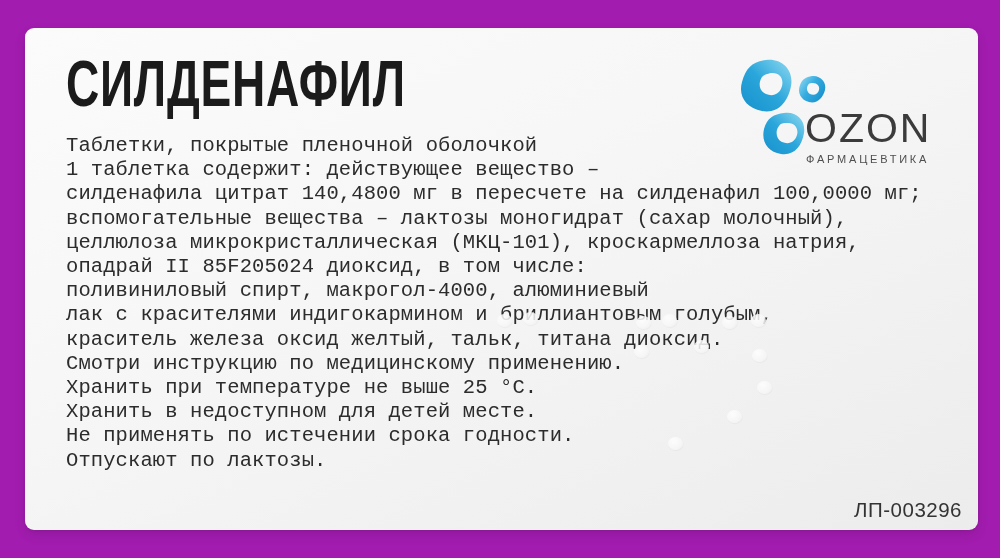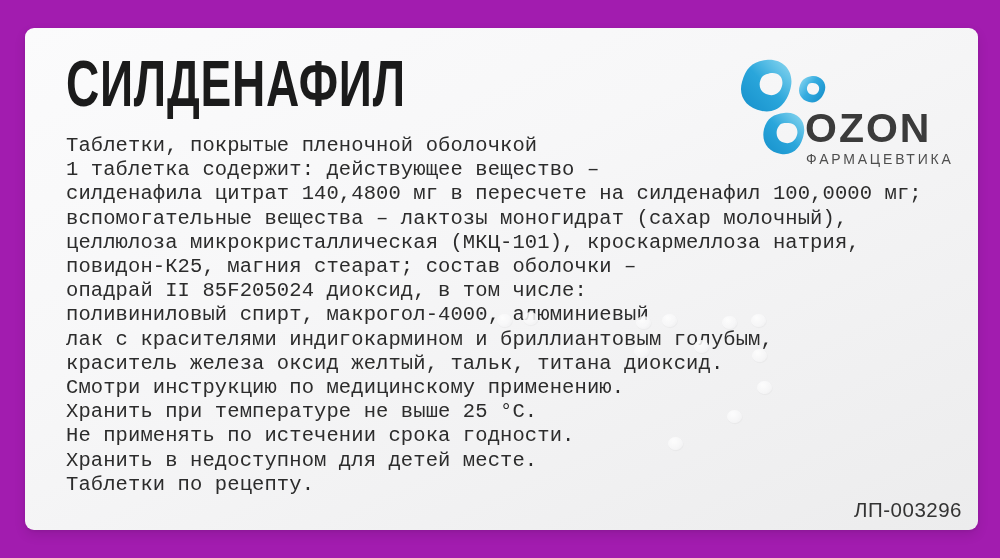--- a/index.html
+++ b/index.html
@@ -23,26 +23,26 @@
   .body-text { position:absolute; left:41px; top:106px; }
   .body-text .line {
     font-size:20.5px; line-height:24.2px; color:#2c2c2c;
     letter-spacing:0.1px; white-space:nowrap;font-family:Liberation Mono, monospace;
   }
 
   .logo { position:absolute; left:690px; top:22px; width:255px; height:130px; }
   .logo svg { position:absolute; left:23px; top:6px; }
   .logo .ozon-word {
     position:absolute; left:90px; top:58px;
-    font-size:41px; line-height:41px; font-weight:700; color:#3b3b3b;
+    font-size:41px; line-height:41px; font-weight:400; color:#3b3b3b;
     letter-spacing:2px;
   }
   .logo .ozon-sub {
     position:absolute; left:91px; top:102px;
-    font-size:14px; line-height:14px; color:#4e4e4e;
+    font-size:11px; line-height:14px; color:#4e4e4e;
     letter-spacing:2.8px; white-space:nowrap;
   }
 
   .reg-number {
     position:absolute; right:16px; bottom:8px;
     font-size:20.5px; color:#333333; letter-spacing:0.5px;margin-left:36px;
   }
 
   .braille { position:absolute; left:0; top:0; width:1000px; height:558px; pointer-events:none; }
   .braille i {
@@ -84,30 +84,29 @@
       <div class="ozon-word">OZON</div>
       <div class="ozon-sub">ФАРМАЦЕВТИКА</div>
     </div>
 
     <div class="body-text">
       <div class="line">Таблетки, покрытые пленочной оболочкой</div>
       <div class="line">1 таблетка содержит: действующее вещество –</div>
       <div class="line">силденафила цитрат 140,4800 мг в пересчете на силденафил 100,0000 мг;</div>
       <div class="line">вспомогательные вещества – лактозы моногидрат (сахар молочный),</div>
       <div class="line">целлюлоза микрокристаллическая (МКЦ-101), кроскармеллоза натрия,</div>
-      <div class="line">повидон-К25, магния стеарат; состав оболочки –</div>
       <div class="line">опадрай II 85F205024 диоксид, в том числе:</div>
       <div class="line">поливиниловый спирт, макрогол-4000, алюминиевый</div>
       <div class="line">лак с красителями индигокармином и бриллиантовым голубым,</div>
       <div class="line">краситель железа оксид желтый, тальк, титана диоксид.</div>
       <div class="line">Смотри инструкцию по медицинскому применению.</div>
       <div class="line">Хранить при температуре не выше 25 °С.</div>
+      <div class="line">Хранить в недоступном для детей месте.</div>
       <div class="line">Не применять по истечении срока годности.</div>
-      <div class="line">Хранить в недоступном для детей месте.</div>
-      <div class="line">Таблетки по рецепту.</div>
+      <div class="line">Отпускают по лактозы.</div>
     </div>
 
     <div class="reg-number">ЛП-003296</div>
   </div>
 
   <div class="braille">
     <i style="left:497px; top:314px;"></i>
     <i style="left:523px; top:312px;"></i>
     <i style="left:636px; top:316px;"></i>
     <i style="left:662px; top:314px;"></i>

